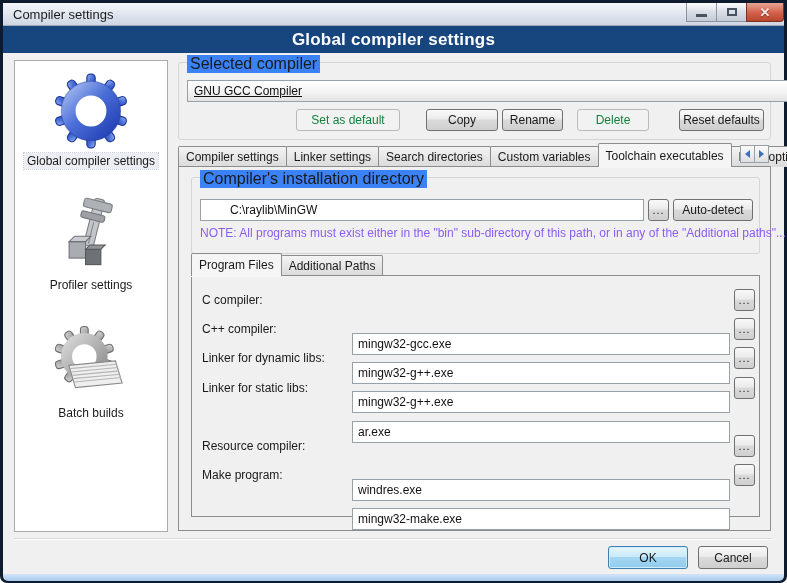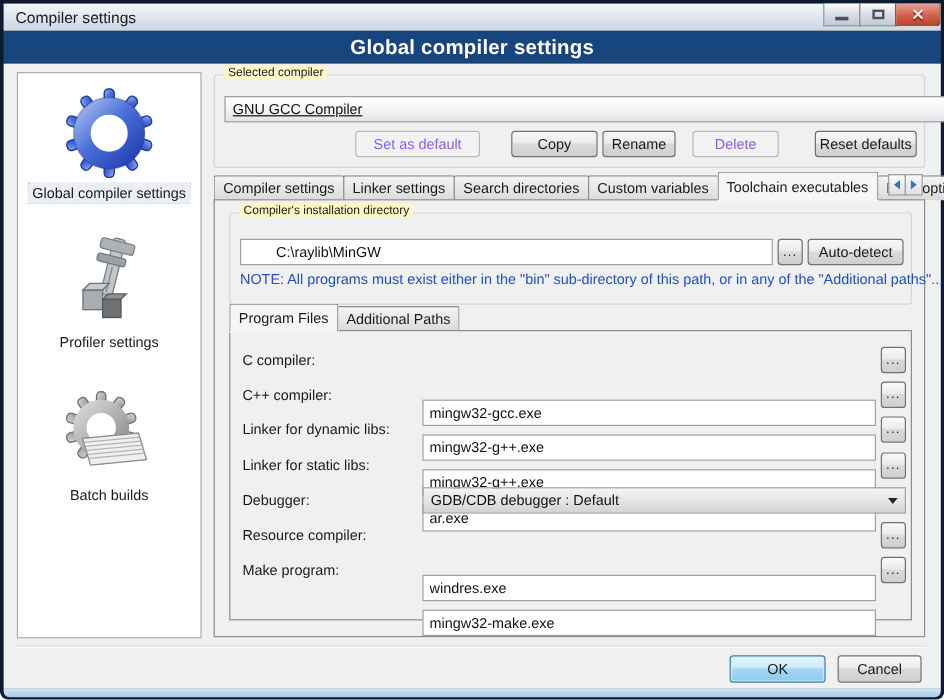--- a/index.html
+++ b/index.html
@@ -30,31 +30,31 @@
   
   .sidebar { position:absolute; left:11px; top:7px; width:154px; height:472px; background:#FFFFFF;
     border:1px solid #ABABAB; display:flex; flex-direction:column; align-items:center; }
   .side-item { display:flex; flex-direction:column; align-items:center; cursor:pointer; }
   .side-item .lbl { font-size:12px; color:#1A1A1A; padding:1px 3px; margin-top:4px; white-space:nowrap; }
   .side-item.selected .lbl { background:#EBEEF3; outline:1px dotted #C9CFDA; }
   .si-1 { margin-top:12px; } .si-2 { margin-top:26px; } .si-3 { margin-top:30px; }
 
   
   .groupbox { position:absolute; border:1px solid #D5D5D5; border-radius:3px; }
-  .group-label { position:absolute; top:-8px; left:8px; background:#fef9c3; padding:0 3px; font-size:10px; color:#1A1A1A; }
+  .group-label { position:absolute; top:-8px; left:8px; background:#3b82f6; padding:0 3px; font-size:16px; color:#1A1A1A; }
 
   
   .combo { background:linear-gradient(#FFFFFF,#F2F2F2 60%,#E3E3E3); border:1px solid #98A0A8;
     display:flex; align-items:center; padding:0 6px; font-size:12px; color:#111; cursor:pointer; }
   .combo .arr { margin-left:auto; width:0; height:0; border-left:4px solid transparent; border-right:4px solid transparent; border-top:5px solid #222; }
 
   
   .btn { border:1px solid #707070; border-radius:3px; background:linear-gradient(#F9F9F9,#EBEBEB 45%,#DADADA 50%,#CFCFCF);
     font-size:12px; color:#1A1A1A; display:flex; align-items:center; justify-content:center; cursor:pointer; font-family:inherit; }
-  .btn.disabled { border-color:#B9B9B9; background:#F2F2F2; color:#8b5cf6; cursor:default; }
+  .btn.disabled { border-color:#B9B9B9; background:#F2F2F2; color:#15803d; cursor:default; }
   .btn.ok { border-color:#3C7FB1; background:linear-gradient(#E8F6FD,#C9EAFA 45%,#A5D7F2 50%,#8FCBEE);
     box-shadow:inset 0 0 0 1px #CFEDFC; }
 
   
   .tabstrip { position:absolute; left:175px; top:90px; width:593px; height:24px; display:flex; align-items:flex-end; }
   .tab { height:21px; padding:0 7px; display:flex; align-items:center; font-size:12px; color:#1A1A1A;
     background:linear-gradient(#F4F4F4,#DADADA); border:1px solid #8C8C8C; border-bottom:none; margin-right:-1px;
     border-radius:2px 2px 0 0; cursor:pointer; white-space:nowrap; }
   .tab.active { height:24px; background:#F5F5F5; z-index:3; box-shadow:0 1px 0 #F5F5F5; }
   .tab-arrows { position:absolute; right:2px; top:2px; display:flex; z-index:4; }
@@ -232,21 +232,21 @@
       </div>
     </div>
 
     <div class="tabpanel">
 
       <div class="groupbox install-group">
         <span class="group-label">Compiler's installation directory</span>
         <input class="txt install-field" readonly="" value="C:\raylib\MinGW" style="">
         <button class="btn dots install-dots">...</button>
         <button class="btn autodetect">Auto-detect</button>
-        <div class="note" style="color:#1d4ed8;">NOTE: All programs must exist either in the "bin" sub-directory of this path, or in any of the "Additional paths"...</div>
+        <div class="note" style="color:#8b5cf6;">NOTE: All programs must exist either in the "bin" sub-directory of this path, or in any of the "Additional paths"...</div>
       </div>
 
       <div class="subtabs">
         <div class="tab active" style="height:23px;">Program Files</div>
         <div class="tab">Additional Paths</div>
       </div>
 
       <div class="subpanel">
         <div class="row" style="top:13px;">
           <span class="flabel">C compiler:</span>
@@ -260,27 +260,20 @@
         </div>
         <div class="row" style="top:71px;">
           <span class="flabel">Linker for dynamic libs:</span>
           <input class="txt fval" readonly="" value="mingw32-g++.exe" style="">
           <button class="btn dots fdots">...</button>
         </div>
         <div class="row" style="top:101px;">
           <span class="flabel">Linker for static libs:</span>
           <input class="txt fval" readonly="" value="ar.exe" style="">
           <button class="btn dots fdots">...</button>
-        </div>
-        <div class="row" style="top:130px;">
-          <span class="flabel">Debugger:</span>
-          <div class="combo fcombo">
-            <span>GDB/CDB debugger : Default</span>
-            <span class="arr"></span>
-          </div>
         </div>
         <div class="row" style="top:159px;">
           <span class="flabel">Resource compiler:</span>
           <input class="txt fval" readonly="" value="windres.exe" style="">
           <button class="btn dots fdots">...</button>
         </div>
         <div class="row" style="top:188px;">
           <span class="flabel">Make program:</span>
           <input class="txt fval" readonly="" value="mingw32-make.exe" style="">
           <button class="btn dots fdots">...</button>

